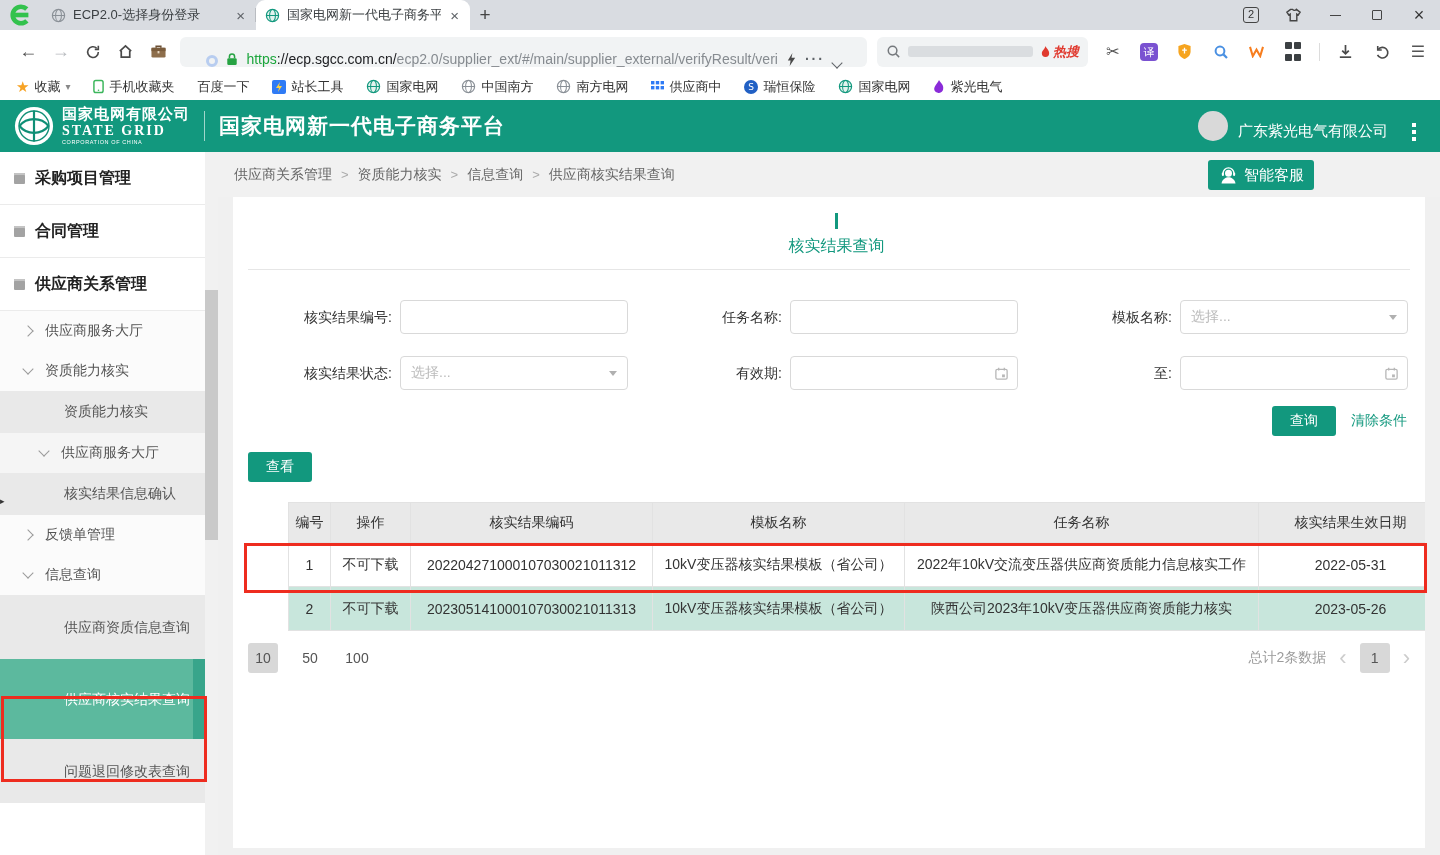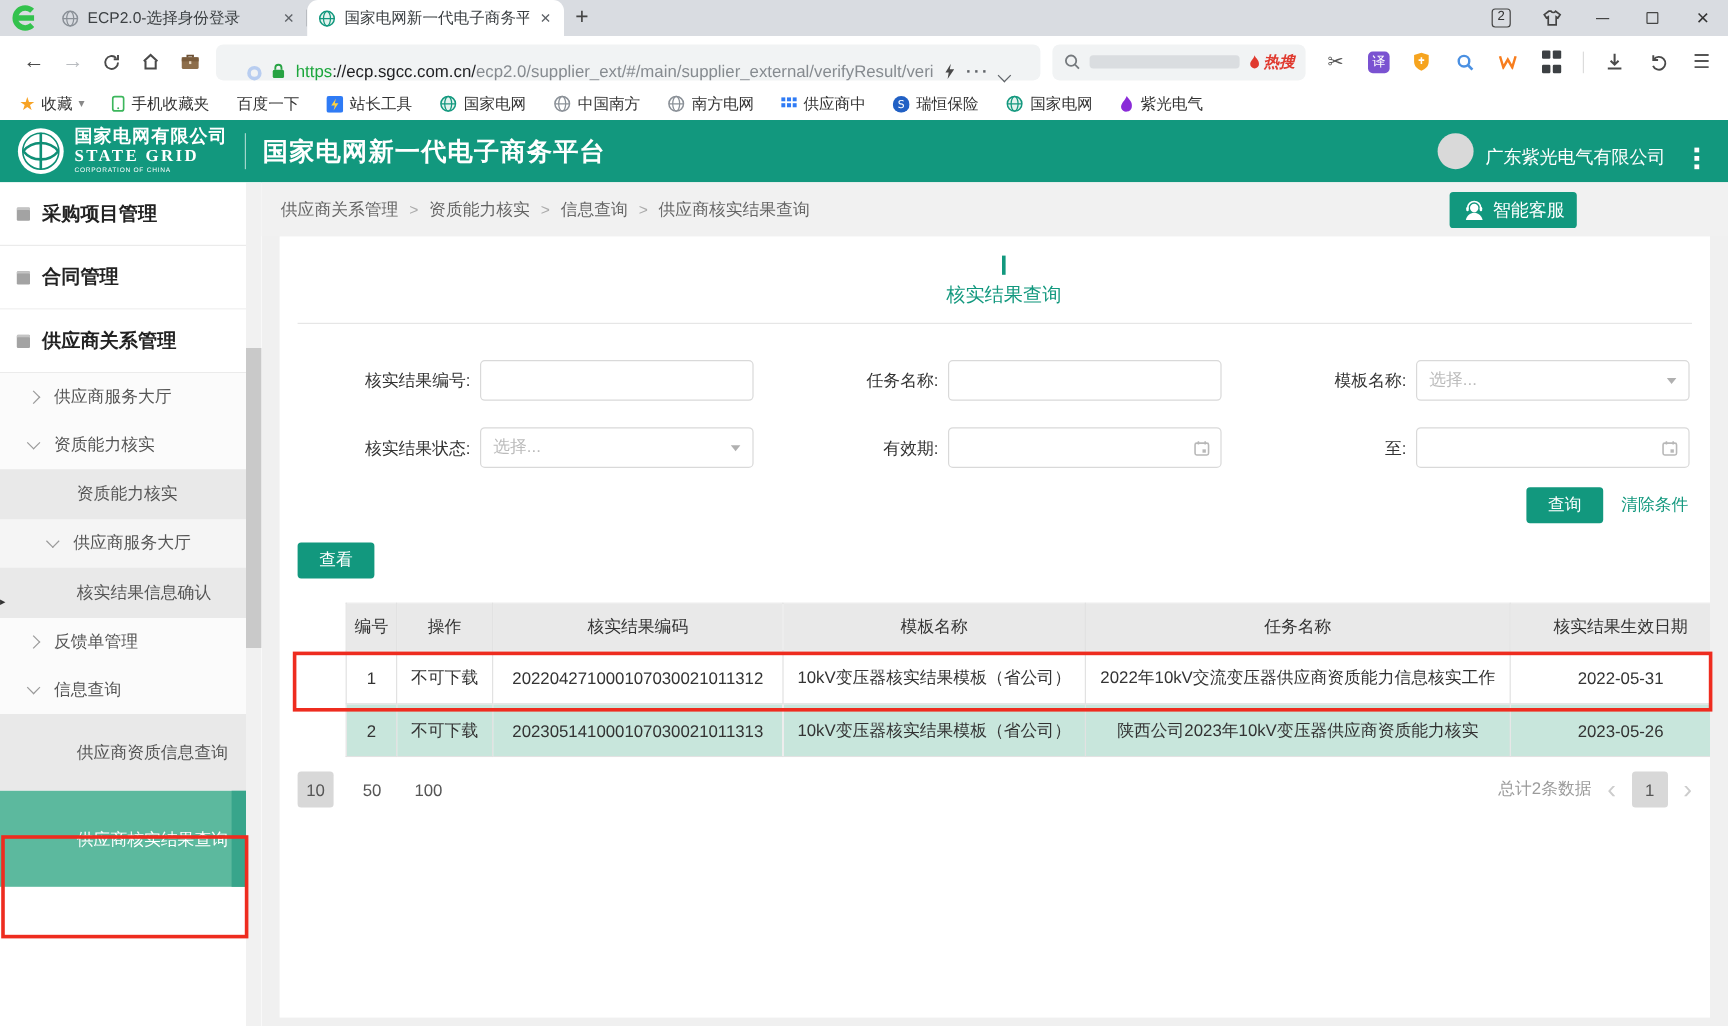--- a/index.html
+++ b/index.html
@@ -458,20 +458,23 @@
         </div>
         <div class="sit l2">
           <span class="chev down"></span>
           <span class="sit-t">信息查询</span>
         </div>
         <div class="sit l4 tall">
           <span class="sit-t">供应商资质信息查询</span>
         </div>
         <div class="sit l4 sel tall">
           <span class="sit-t">供应商核实结果查询</span>
+        </div>
+        <div class="sit l4 tall">
+          <span class="sit-t">问题退回修改表查询</span>
         </div>
         <div class="side-stub"></div>
       </div>
     <div class="side-track">
         <div class="side-thumb"></div>
       </div>
     <div class="collapse-h">▸</div>
   </div>
 
   <div class="breadbar">

